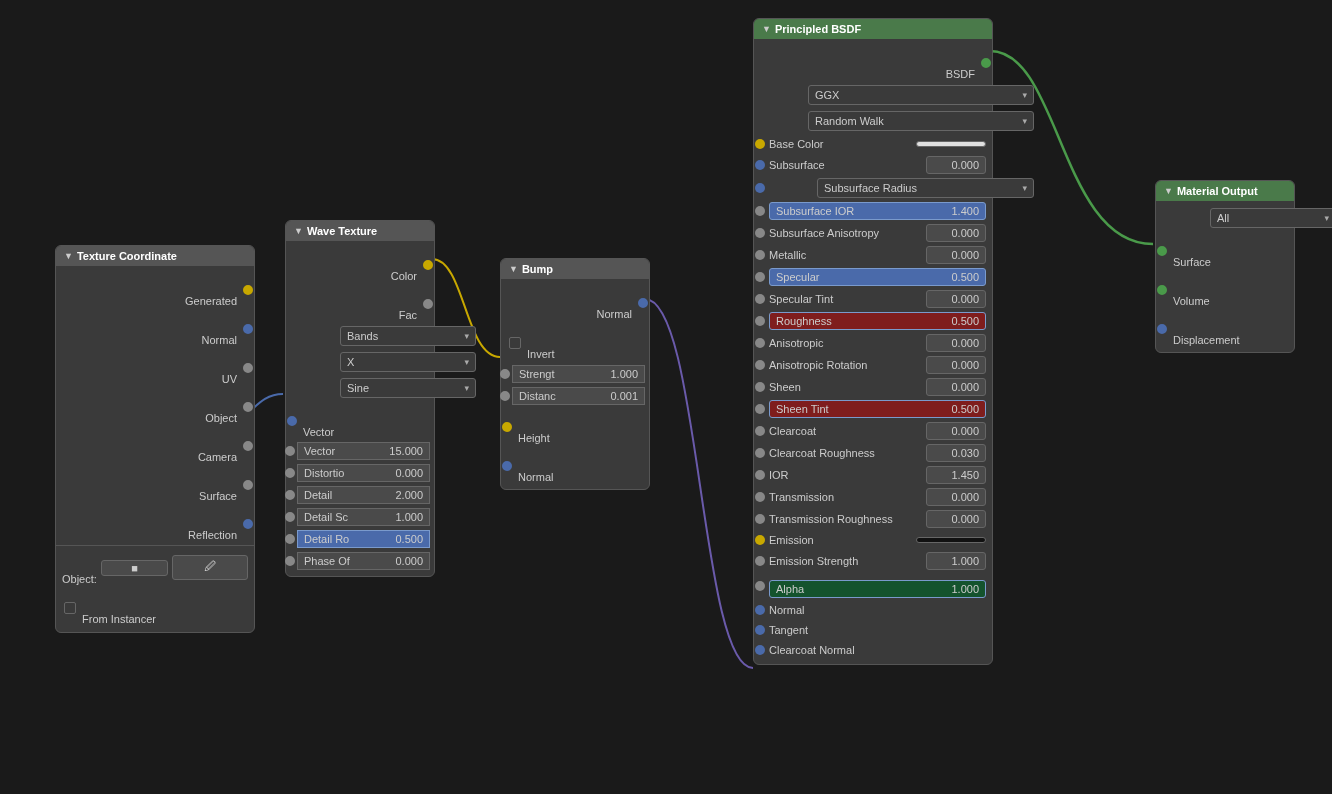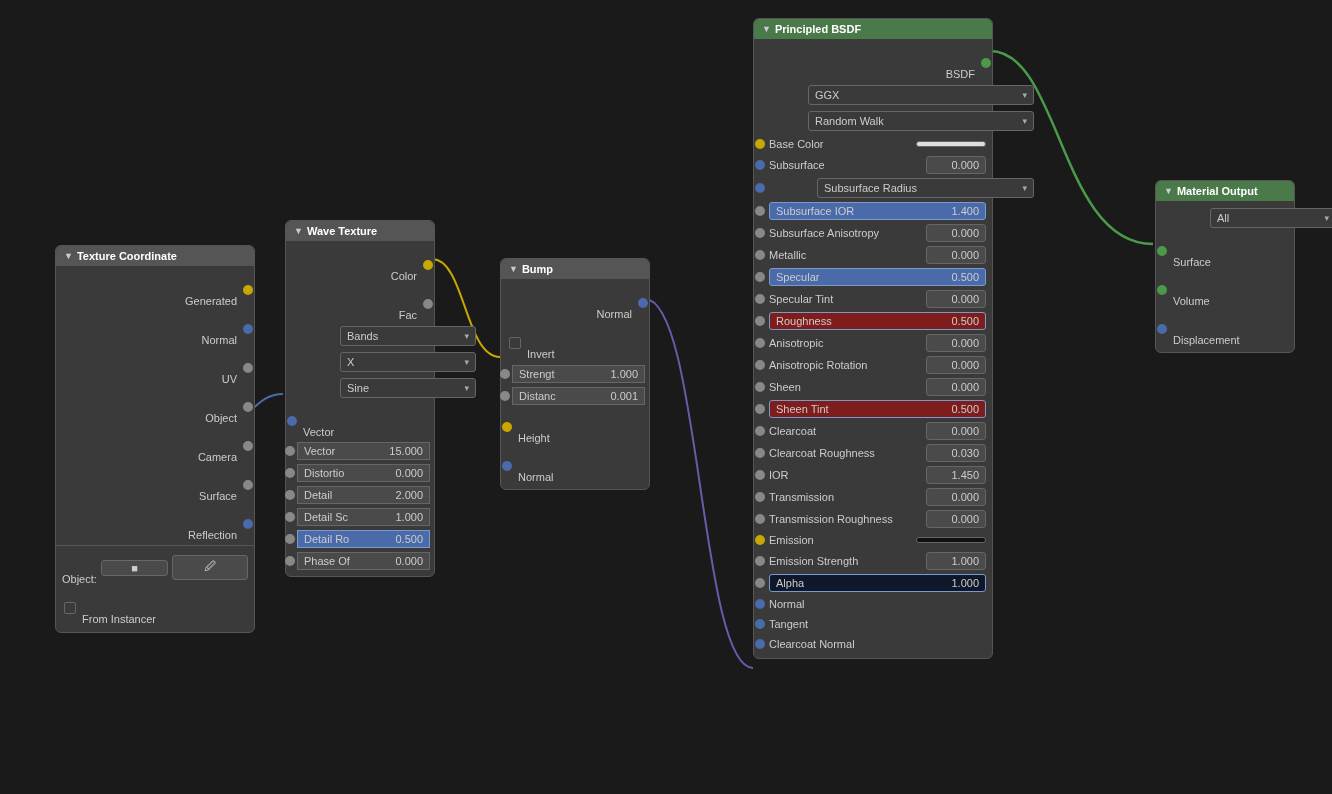--- a/index.html
+++ b/index.html
@@ -538,21 +538,21 @@
       </div>
 
       <div class="pbsdf-row">
         <span class="pbsdf-socket" style="width:10px;height:10px;border-radius:50%;background:#888;margin-left:-5px;"></span>
         <span class="pbsdf-label">Emission Strength</span>
         <div class="pbsdf-value">1.000</div>
       </div>
 
       <div class="pbsdf-row">
         <span class="pbsdf-socket" style="width:10px;height:10px;border-radius:50%;background:#888;margin-left:-5px;"></span>
-        <div class="pbsdf-value highlighted" style="flex:1;background:#0f172a;border-color:#7a9acc;display:flex;justify-content:space-between;">
+        <div class="pbsdf-value highlighted" style="flex:1;background:#14532d;border-color:#7a9acc;display:flex;justify-content:space-between;margin-top:6px;">
           <span>Alpha</span>
           <span>1.000</span>
         </div>
       </div>
 
       <div class="pbsdf-row">
         <span class="pbsdf-socket" style="width:10px;height:10px;border-radius:50%;background:#4a6aaa;margin-left:-5px;"></span>
         <span class="pbsdf-label">Normal</span>
       </div>
 

